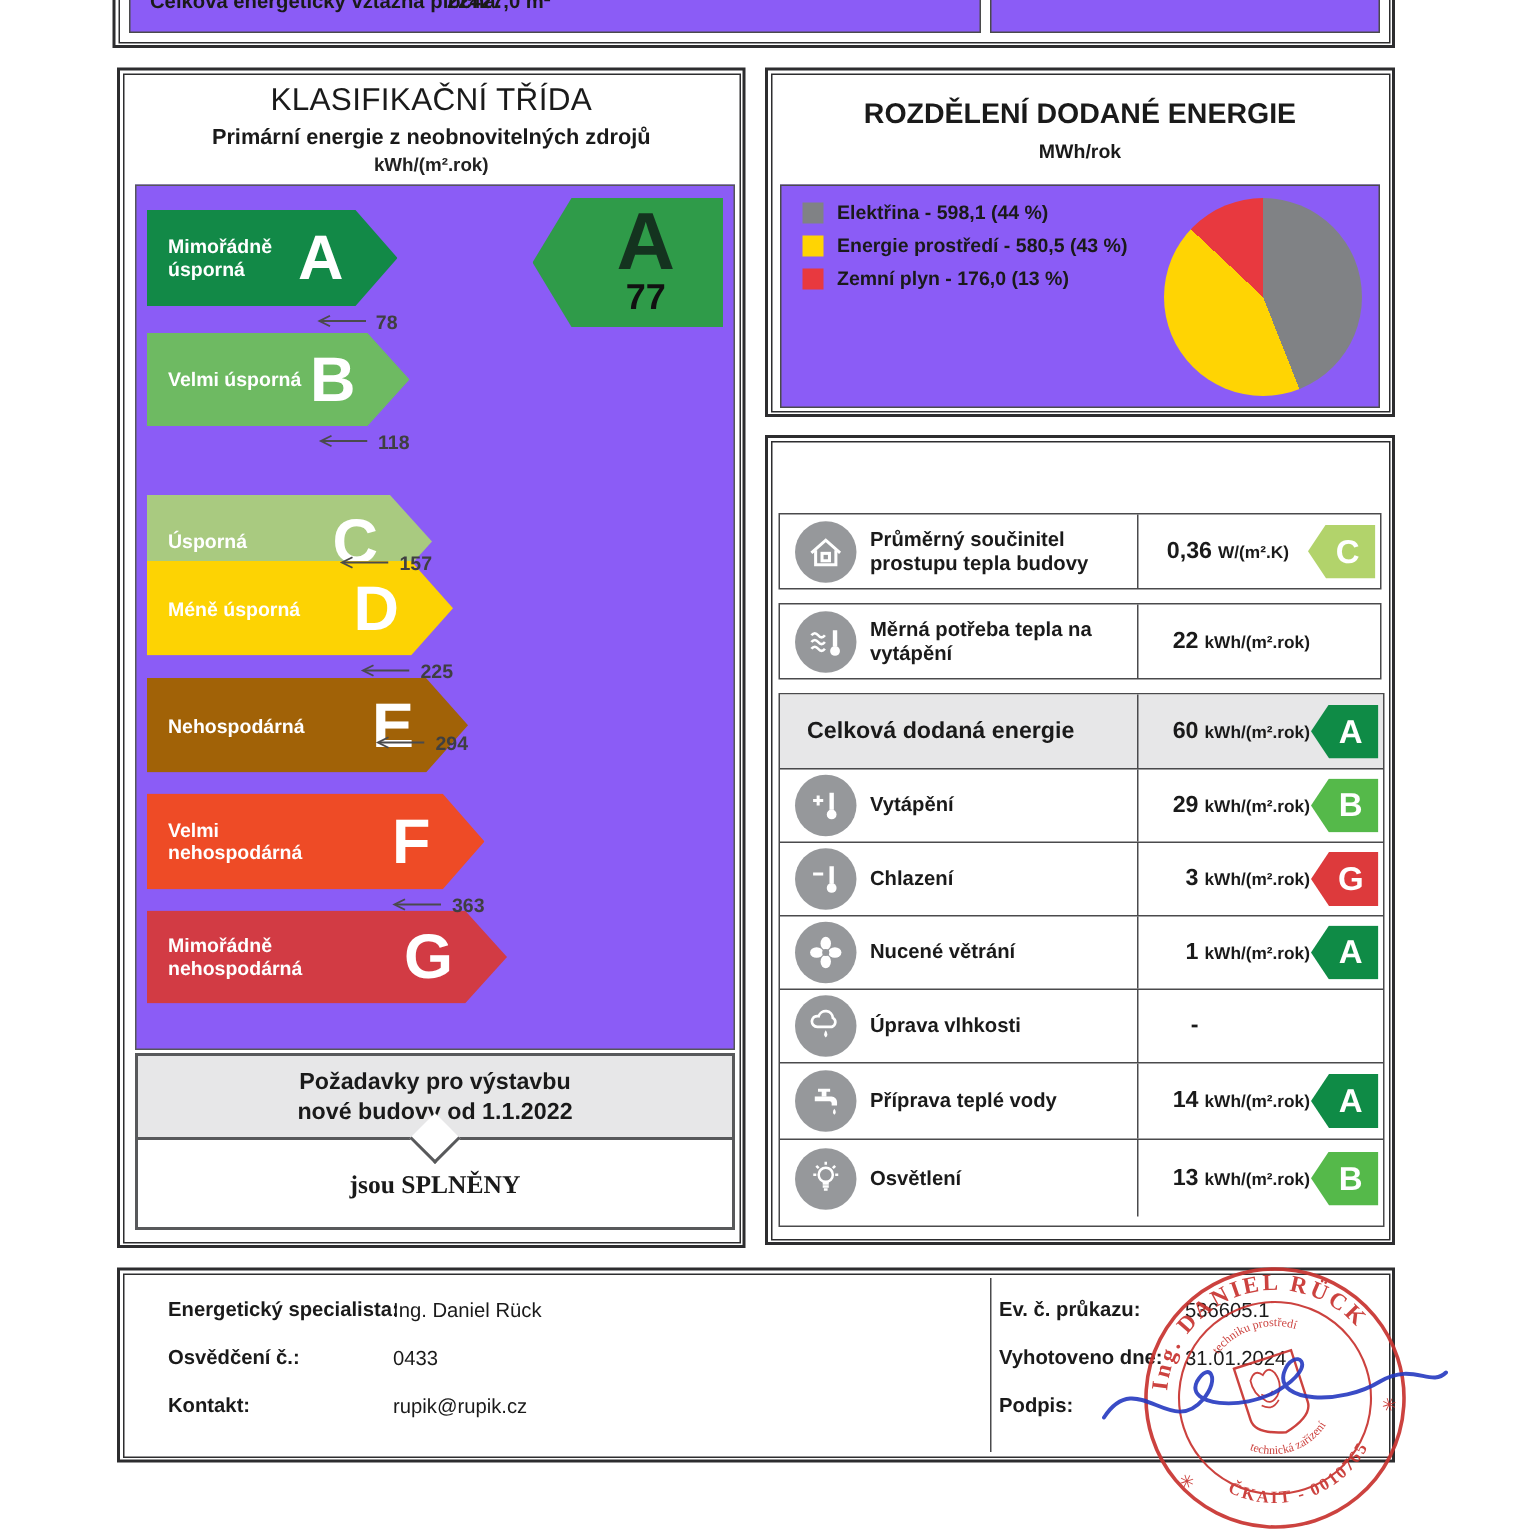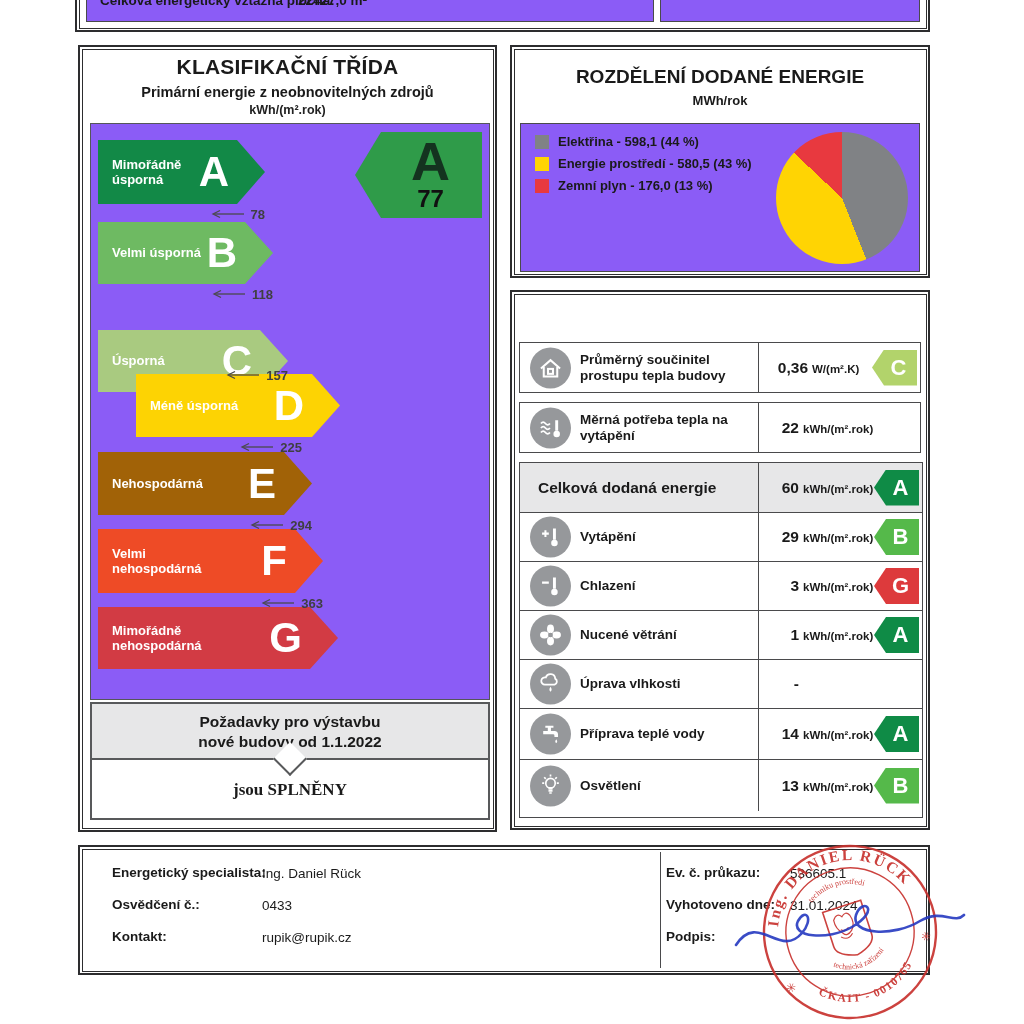--- a/index.html
+++ b/index.html
@@ -15,44 +15,44 @@
   
   #top-strip{left:75px;top:-26px;width:855px;height:58px;}
   #ts-left{left:86px;top:-20px;width:568px;height:42px;}
   #ts-right{left:660px;top:-20px;width:260px;height:42px;}
   #ts-text{position:absolute;left:100px;top:-7px;font-size:13.5px;font-weight:bold;white-space:nowrap;}
   #ts-value{position:absolute;left:298px;top:-7px;font-size:13.5px;font-weight:bold;}
 
   
   #class-panel{left:78px;top:45px;width:419px;height:787px;}
   .ctitle{position:absolute;left:0;width:100%;text-align:center;}
-  #class-title{top:55px;font-size:21px;font-weight:bold;letter-spacing:.2px;}
+  #class-title{top:55px;font-size:21px;font-weight:normal;letter-spacing:.2px;}
   #class-subtitle{top:84px;font-size:14.5px;font-weight:bold;}
   #class-unit{top:103px;font-size:12.5px;font-weight:bold;color:#222;}
 
   #bars-box{left:90px;top:123px;width:400px;height:577px;border:1.2px solid #55565a;}
 
   .bar{position:absolute;clip-path:polygon(0 0,calc(100% - 28px) 0,100% 50%,calc(100% - 28px) 100%,0 100%);}
   .bar-label{position:absolute;left:14px;top:50%;transform:translateY(-50%);
              color:#fff;font-weight:bold;font-size:13px;line-height:1.18;width:118px;}
   .bar-letter{position:absolute;right:36px;top:50%;transform:translateY(-50%);
               color:#fff;font-weight:bold;font-size:42px;line-height:1;}
   #bar0{left:98px;top:140px;width:167px;height:64px;}
   #bar1{left:98px;top:222px;width:175px;height:62px;}
   #bar2{left:98px;top:298px;width:190px;height:62px;margin-top:32px;}
-  #bar3{left:98px;top:374px;width:204px;height:63px;margin-left:38px;}
+  #bar3{left:98px;top:374px;width:204px;height:63px;}
   #bar4{left:98px;top:452px;width:214px;height:63px;}
   #bar5{left:98px;top:529px;width:225px;height:64px;}
   #bar6{left:98px;top:607px;width:240px;height:62px;}
   #bar2 .bar-label,#bar3 .bar-label,#bar4 .bar-label{width:160px;}
 
   .threshold{position:absolute;height:16px;display:flex;align-items:center;gap:7px;
              font-size:13px;color:#3f3f41;font-weight:bold;}
   #th0{top:206px;right:759px;} #th1{top:286px;right:751px;} #th2{top:367px;right:736px;}
-  #th3{top:439px;right:722px;} #th4{top:517px;right:712px;align-items:center;} #th5{top:595px;right:701px;}
+  #th3{top:439px;right:722px;} #th4{top:487px;right:712px;align-items:center;} #th5{top:595px;right:701px;}
 
   #rating-arrow{position:absolute;left:355px;top:132px;width:127px;height:86px;
      clip-path:polygon(26px 0,100% 0,100% 100%,26px 100%,0 50%);
      display:flex;flex-direction:column;align-items:center;justify-content:center;padding-left:24px;box-sizing:border-box;}
   #rating-letter{font-size:54px;font-weight:bold;color:#14331f;line-height:.85;}
   #rating-value{font-size:24px;font-weight:bold;color:#111;line-height:1;margin-top:3px;}
 
   #req-box{position:absolute;left:90px;top:702px;width:400px;height:118px;border:2px solid #58595b;box-sizing:border-box;background:#fff;}
   #req-head{position:absolute;left:0;top:0;width:100%;height:56px;background:#e7e7e8;border-bottom:2px solid #58595b;
             box-sizing:border-box;text-align:center;font-size:15.5px;font-weight:bold;line-height:1.3;padding-top:8px;}

